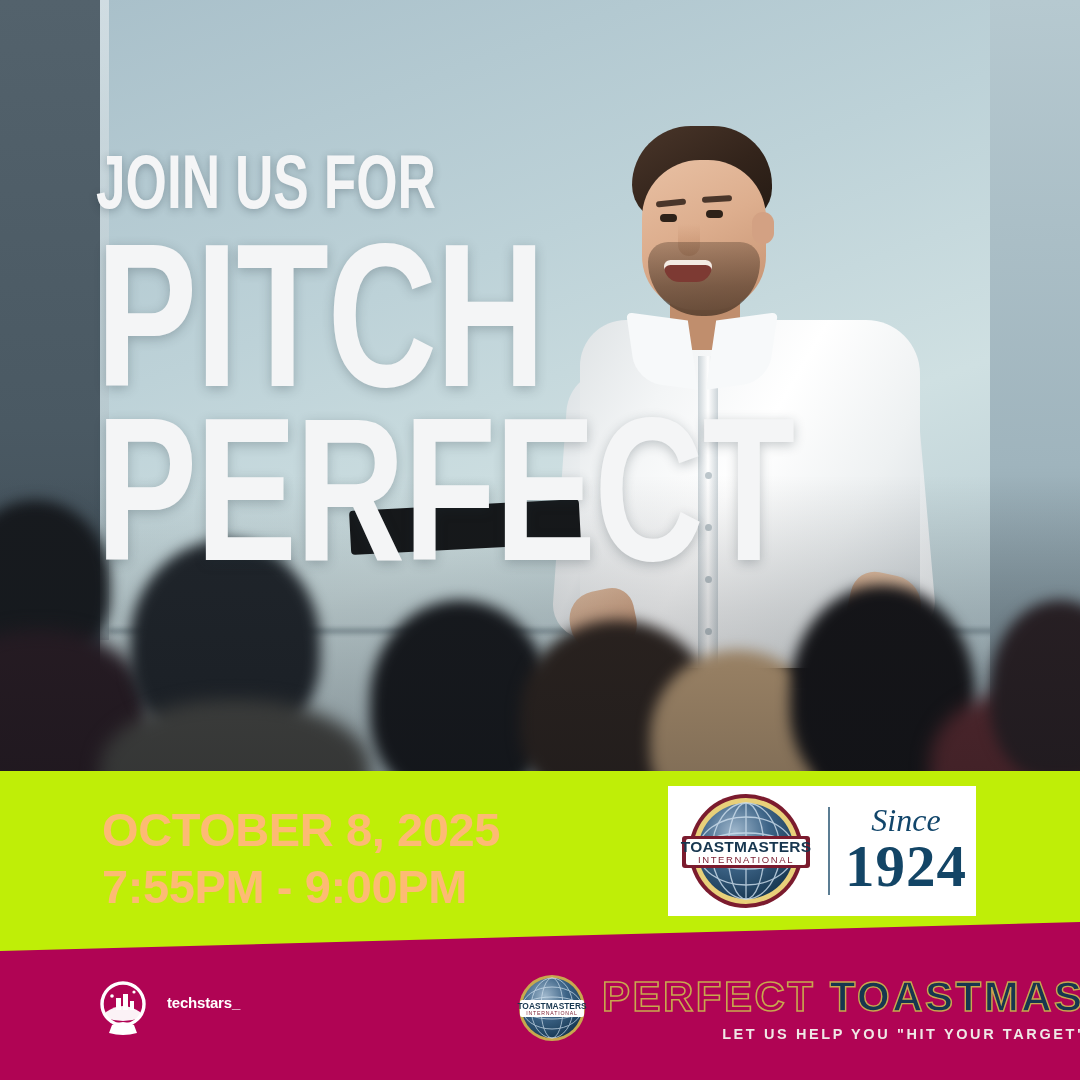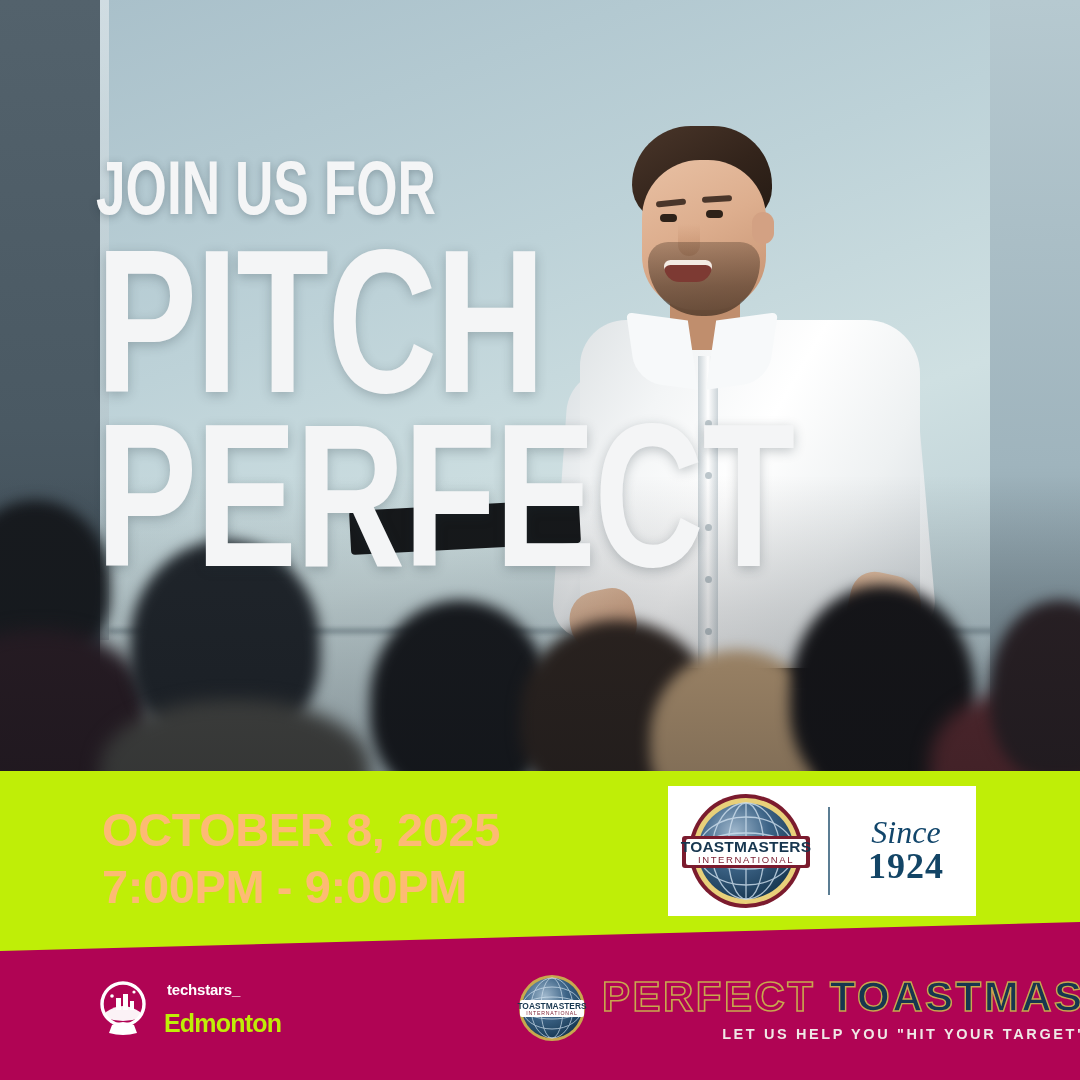--- a/index.html
+++ b/index.html
@@ -250,21 +250,21 @@
     letter-spacing: 1.2px;
     line-height: 1;
     transform: scaleX(.72);
     transform-origin: left center;
     white-space: nowrap;
   }
 
   
   .headline {
     position: absolute;
-    left: 96px; top: 158px;
+    left: 96px; top: 152px;
     z-index: 6;
   }
   .hl-small {
     color: #f4f5f6;
     font-size: 76px;
     font-weight: 700;
     line-height: .78;
     letter-spacing: 0px;
     transform: scaleX(.70);
     transform-origin: left top;
@@ -337,21 +337,21 @@
   }
   .tm-since-word {
     font-family: "Liberation Serif", serif;
     font-style: italic;
     font-size: 32px;
     color: #12466b;
     line-height: 1;
   }
   .tm-year {
     font-family: "Liberation Serif", serif;
-    font-size: 36px;
+    font-size: 59px;
     font-weight: 700;
     color: #134566;
     line-height: 1.05;
     letter-spacing: 1px;
   }
 
   
   .footer {
     position: absolute;
     left: 0; bottom: 0;
@@ -507,21 +507,21 @@
   <div class="headline">
     <div class="hl-small">JOIN US FOR</div>
     <div class="hl-big">PITCH</div>
     <div class="hl-big second">PERFECT</div>
   </div>
 
   <div class="green-band"></div>
 
   <div class="date-block">
     <div class="date-line">OCTOBER 8, 2025</div>
-    <div class="date-line">7:00PM - 9:00PM</div>
+    <div class="date-line">7:55PM - 9:00PM</div>
   </div>
 
   <div class="tm-card">
     <div class="tm-logo-wrap">
       <svg width="156" height="126" viewBox="0 0 156 126" xmlns="http://www.w3.org/2000/svg">
         <defs>
           <radialGradient id="tmglobe" cx="38%" cy="30%" r="80%">
             <stop offset="0%" stop-color="#9fb7cc"></stop>
             <stop offset="45%" stop-color="#3d6487"></stop>
             <stop offset="100%" stop-color="#113049"></stop>
@@ -561,21 +561,20 @@
         <rect x="24" y="20" width="5" height="12" fill="#ffffff"></rect>
         <rect x="31" y="16" width="5" height="16" fill="#ffffff"></rect>
         <rect x="38" y="23" width="4" height="9" fill="#ffffff"></rect>
         <circle cx="20" cy="18" r="1.8" fill="#ffffff"></circle>
         <circle cx="42" cy="14" r="1.6" fill="#ffffff"></circle>
         <path d="M20 47 Q31 41 42 47 L45 55 Q31 59 17 55 Z" fill="#ffffff"></path>
       </svg>
     </div>
     <div class="sw-text">
       <div class="sw-techstars">techstars_</div>
-      <div class="sw-city">Edmonton</div>
     </div>
   </div>
 
   <div class="ac-logo">
     <div class="ac-globe">
       <svg width="72" height="72" viewBox="0 0 72 72" xmlns="http://www.w3.org/2000/svg">
         <defs>
           <radialGradient id="acglobe" cx="38%" cy="30%" r="80%">
             <stop offset="0%" stop-color="#9fb7cc"></stop>
             <stop offset="45%" stop-color="#3d6487"></stop>

